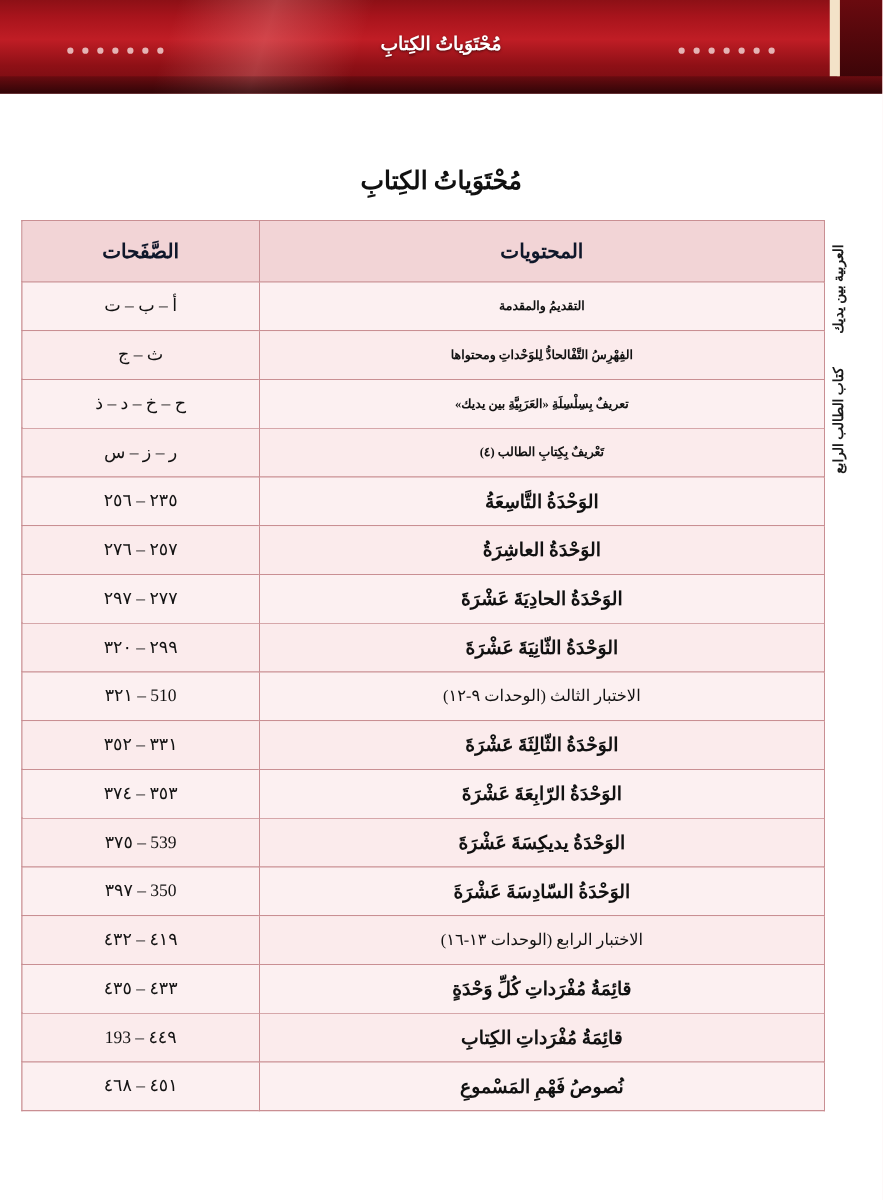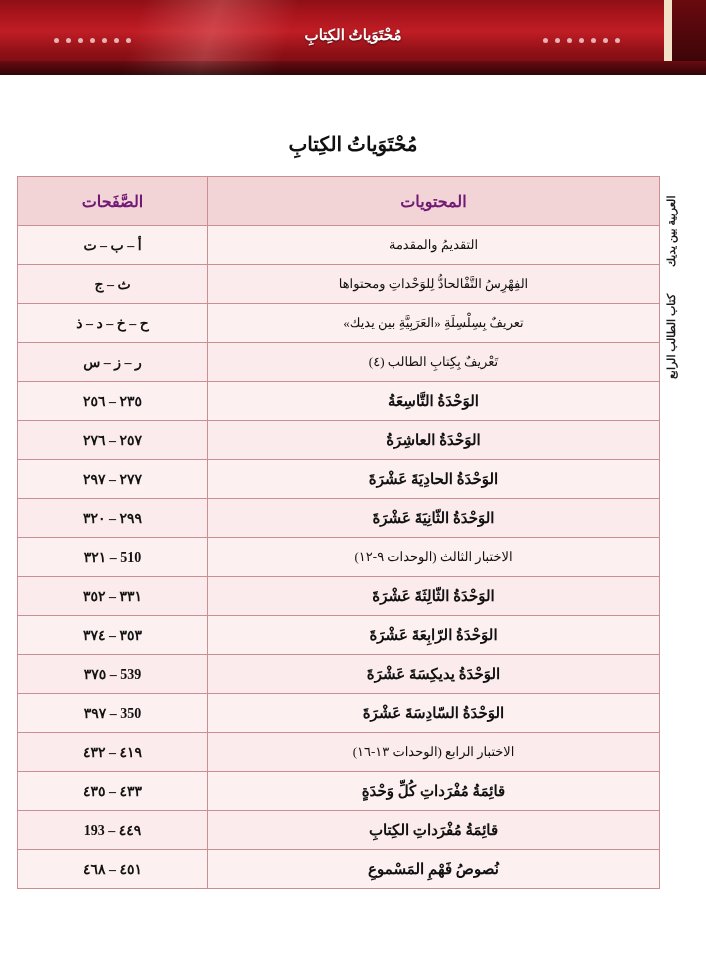--- a/index.html
+++ b/index.html
@@ -146,52 +146,52 @@
     padding: 0;
     height: 38px;
     vertical-align: middle;
     text-align: center;
     position: relative;
   }
   table.toc thead th {
     background: #f2d4d6;
     font-size: 16px;
     font-weight: bold;
-    color: #701a75;
+    color: #0f172a;
     height: 48px;
     letter-spacing: 0.5px;
   }
   col.c-pages { width: 190px; }
   col.c-title { width: 452px; }
 
   tbody td {
     background: #fcf0f1;
   }
   tbody tr:nth-child(even) td {
     background: #fbebec;
   }
   td.pages {
     font-size: 14px;
     color: #121212;
     letter-spacing: 1px;
     direction: ltr;
-    font-weight: bold;
+    font-weight: normal;
   }
   td.title {
     font-size: 15px;
     color: #111111;
     font-weight: bold;
   }
   td.title.small {
     font-size: 13px;
     font-weight: normal;
   }
   td.title.plain {
-    font-weight: normal;
-    font-size: 13px;
+    font-weight: bold;
+    font-size: 10px;
   }
 
   
   .watermark {
     position: absolute;
     pointer-events: none;
     opacity: 0.28;
     color: #5e7a52;
     font-size: 46px;
     line-height: 1;

